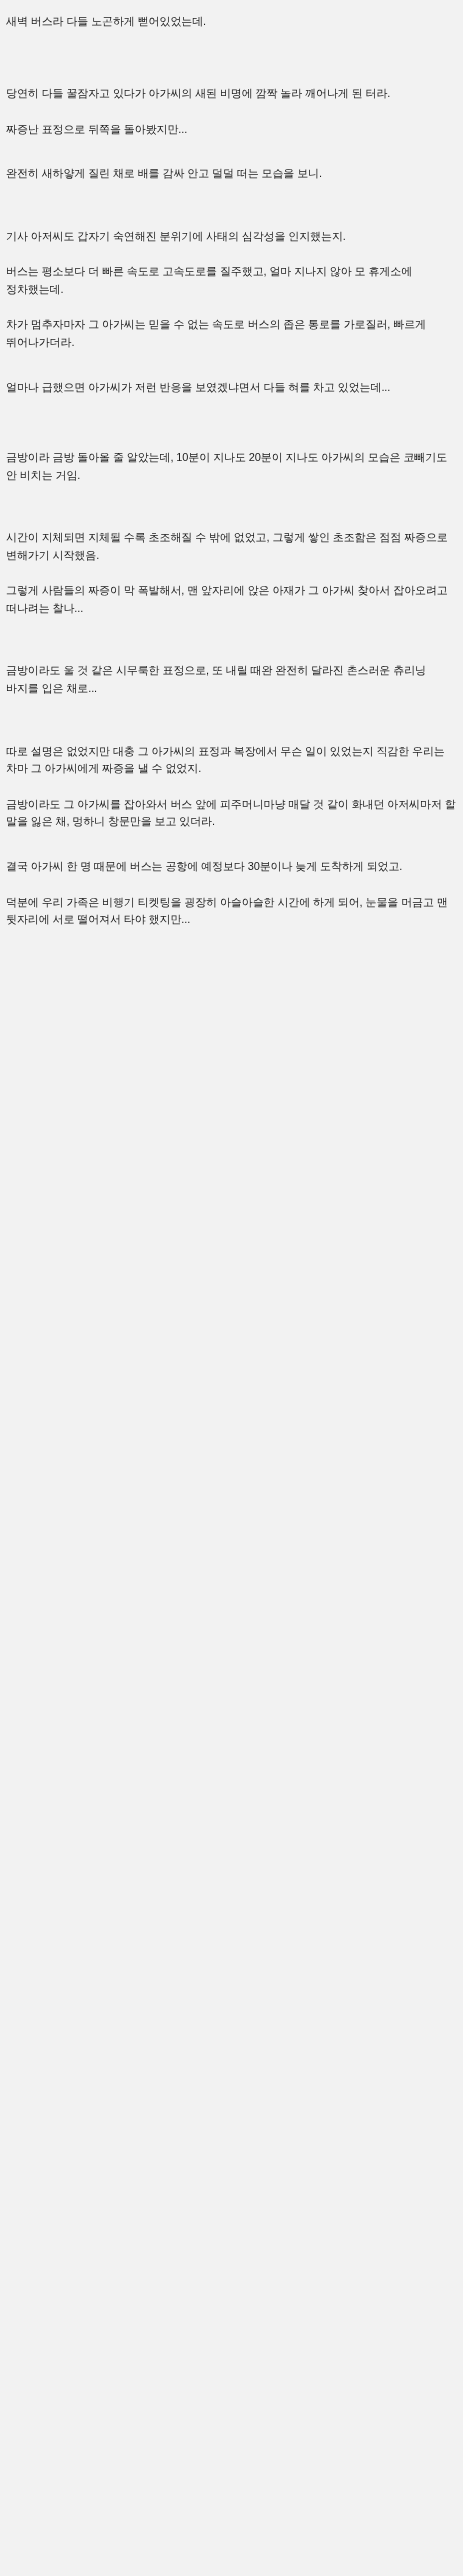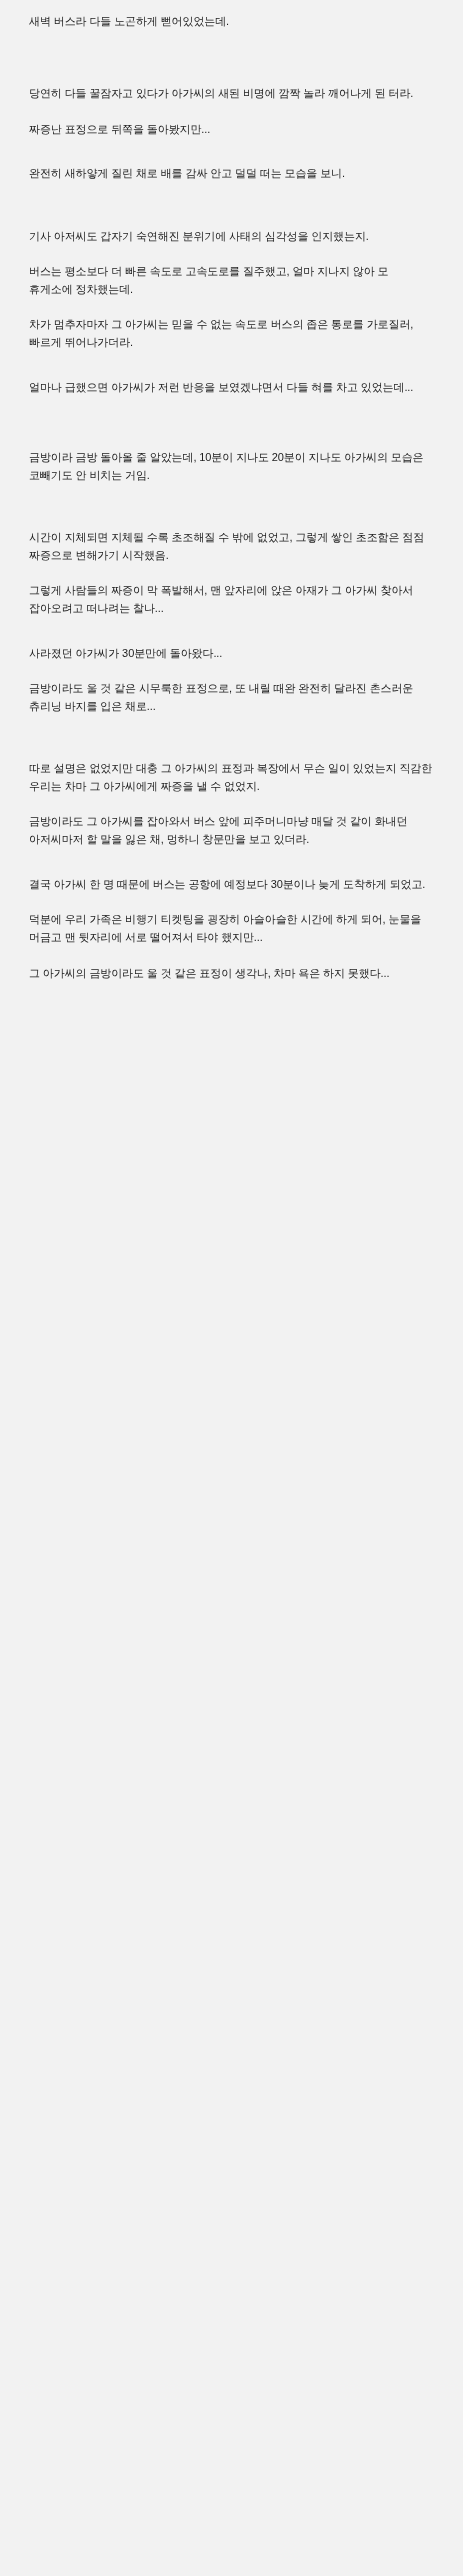--- a/index.html
+++ b/index.html
@@ -11,21 +11,21 @@
     width: 464px;
     font-family: "Liberation Sans", sans-serif;
   }
   .page {
     width: 464px;
     background: #f2f2f2;
     padding: 13.4px 0 15.5px 0;
     box-sizing: border-box;
   }
   .block {
-    padding: 0 29px;
+    padding: 0 6px;
     margin: 0;
   }
   .para {
     font-size: 11px;
     line-height: 1.62;
     color: #1b1b1b;
     letter-spacing: -0.1px;
     word-break: keep-all;
     white-space: pre-wrap;
     margin: 0;
@@ -80,23 +80,20 @@
       <div class="spacer-md"></div>
       <div class="spacer-sm"></div>
       <div class="block">
         <p class="para">시간이 지체되면 지체될 수록 초조해질 수 밖에 없었고, 그렇게 쌓인 초조함은 점점 짜증으로 변해가기 시작했음.</p>
       </div>
       <div class="spacer-sm"></div>
       <div class="block">
         <p class="para">그렇게 사람들의 짜증이 막 폭발해서, 맨 앞자리에 앉은 아재가 그 아가씨 찾아서 잡아오려고 떠나려는 찰나...</p>
       </div>
       <div class="spacer-md"></div>
-      <div class="block">
-        <p class="para">사라졌던 아가씨가 30분만에 돌아왔다...</p>
-      </div>
       <div class="spacer-sm"></div>
       <div class="block">
         <p class="para">금방이라도 울 것 같은 시무룩한 표정으로, 또 내릴 때완 완전히 달라진 촌스러운 츄리닝 바지를 입은 채로...</p>
       </div>
       <div class="spacer-md"></div>
       <div class="spacer-sm"></div>
       <div class="block">
         <p class="para">따로 설명은 없었지만 대충 그 아가씨의 표정과 복장에서 무슨 일이 있었는지 직감한 우리는 차마 그 아가씨에게 짜증을 낼 수 없었지.</p>
       </div>
       <div class="spacer-sm"></div>
@@ -105,18 +102,15 @@
       </div>
       <div class="spacer-md"></div>
       <div class="block">
         <p class="para">결국 아가씨 한 명 때문에 버스는 공항에 예정보다 30분이나 늦게 도착하게 되었고.</p>
       </div>
       <div class="spacer-sm"></div>
       <div class="block">
         <p class="para">덕분에 우리 가족은 비행기 티켓팅을 굉장히 아슬아슬한 시간에 하게 되어, 눈물을 머금고 맨 뒷자리에 서로 떨어져서 타야 했지만...</p>
       </div>
       <div class="spacer-sm"></div>
-      <div class="block">
-        <p class="para">그 아가씨의 금방이라도 울 것 같은 표정이 생각나, 차마 욕은 하지 못했다...</p>
-      </div>
     </div>
 </div>
 
 
 </body></html>

